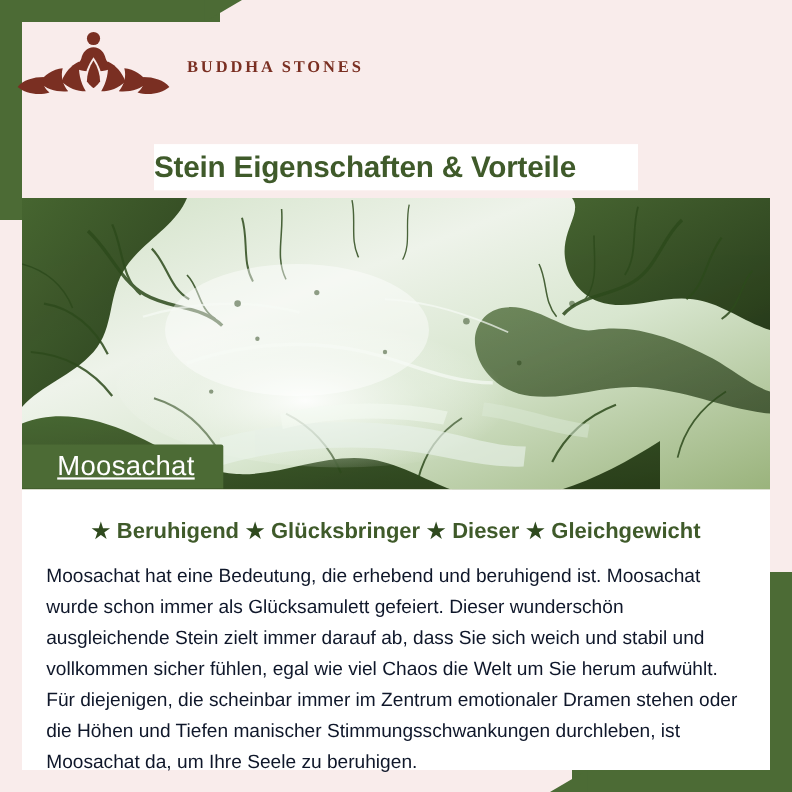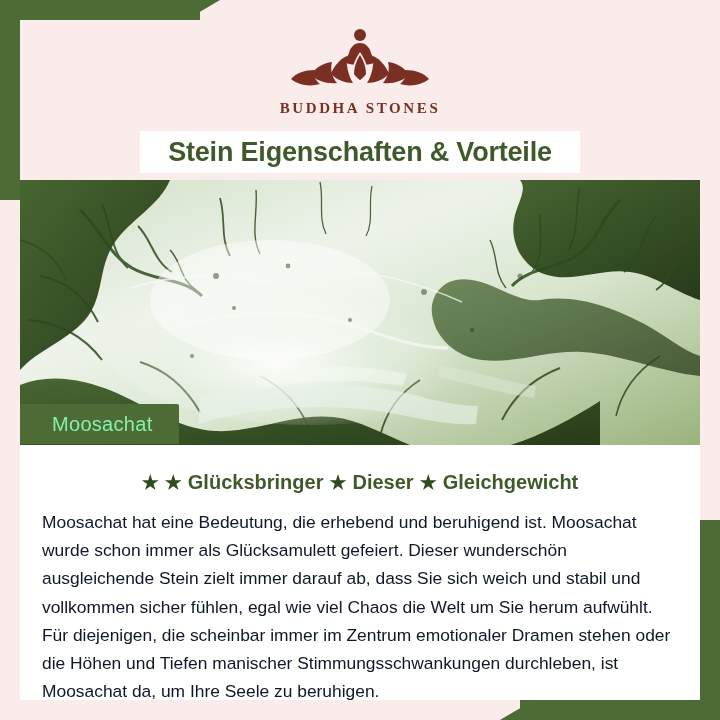--- a/index.html
+++ b/index.html
@@ -44,39 +44,39 @@
     position: absolute; right: 186px; bottom: 0;
     width: 0; height: 0;
     border-right: 34px solid #4c6b35;
     border-top: 20px solid transparent;
   }
 
   
   .logo-area {
     position: absolute; left: 0; top: 22px;
     width: 720px;
-    display: flex; flex-direction: column; align-items: center;
+    display: flex; flex-direction: row; align-items: center;
   }
   .logo-mark { width: 170px; height: 72px; display: block; }
   .logo-text {
     margin-top: 6px;
     font-size: 15px;
     letter-spacing: 2.6px;
     color: #7a2f22;
     font-weight: bold;
     font-family: "Liberation Serif", serif;
   }
 
   
   .title-bar {
     position: absolute;
     left: 140px; top: 131px;
     width: 440px; height: 42px;
     background: #ffffff;
-    display: flex; align-items: center; justify-content: center;
+    display: flex; align-items: center; justify-content: flex-start;
   }
   .title-bar h1 {
     font-size: 27px;
     font-weight: bold;
     color: #3f5a2a;
     letter-spacing: -0.2px;
     white-space: nowrap;
   }
 
   
@@ -93,23 +93,24 @@
   .caption-tab {
     position: absolute;
     left: 20px; top: 404px;
     height: 40px;
     padding: 0 26px 0 32px;
     background: #4c6b35;
     display: flex; align-items: center;
     border-top-right-radius: 2px;
   }
   .caption-tab span {
-    color: #86efac;
-    font-size: 20px;
+    color: #ffffff;
+    font-size: 25px;
     letter-spacing: 0.3px;
+    text-decoration: underline;
   }
 
   
   .body-panel {
     position: absolute;
     left: 20px; top: 445px;
     width: 680px; height: 255px;
     background: #ffffff;
     padding: 26px 22px 0 22px;
   }
@@ -253,20 +254,21 @@
     </svg>
   </div>
 
   <div class="caption-tab">
     <span>Moosachat</span>
   </div>
 
   <div class="body-panel">
     <div class="benefits">
       <span class="star">★</span>
+      <span>Beruhigend</span>
       <span class="star">★</span>
       <span>Glücksbringer</span>
       <span class="star">★</span>
       <span>Dieser</span>
       <span class="star">★</span>
       <span>Gleichgewicht</span>
     </div>
     <p class="paragraph">Moosachat hat eine Bedeutung, die erhebend und beruhigend ist. Moosachat wurde schon immer als Glücksamulett gefeiert. Dieser wunderschön ausgleichende Stein zielt immer darauf ab, dass Sie sich weich und stabil und vollkommen sicher fühlen, egal wie viel Chaos die Welt um Sie herum aufwühlt. Für diejenigen, die scheinbar immer im Zentrum emotionaler Dramen stehen oder die Höhen und Tiefen manischer Stimmungsschwankungen durchleben, ist Moosachat da, um Ihre Seele zu beruhigen.</p>
   </div>
 

